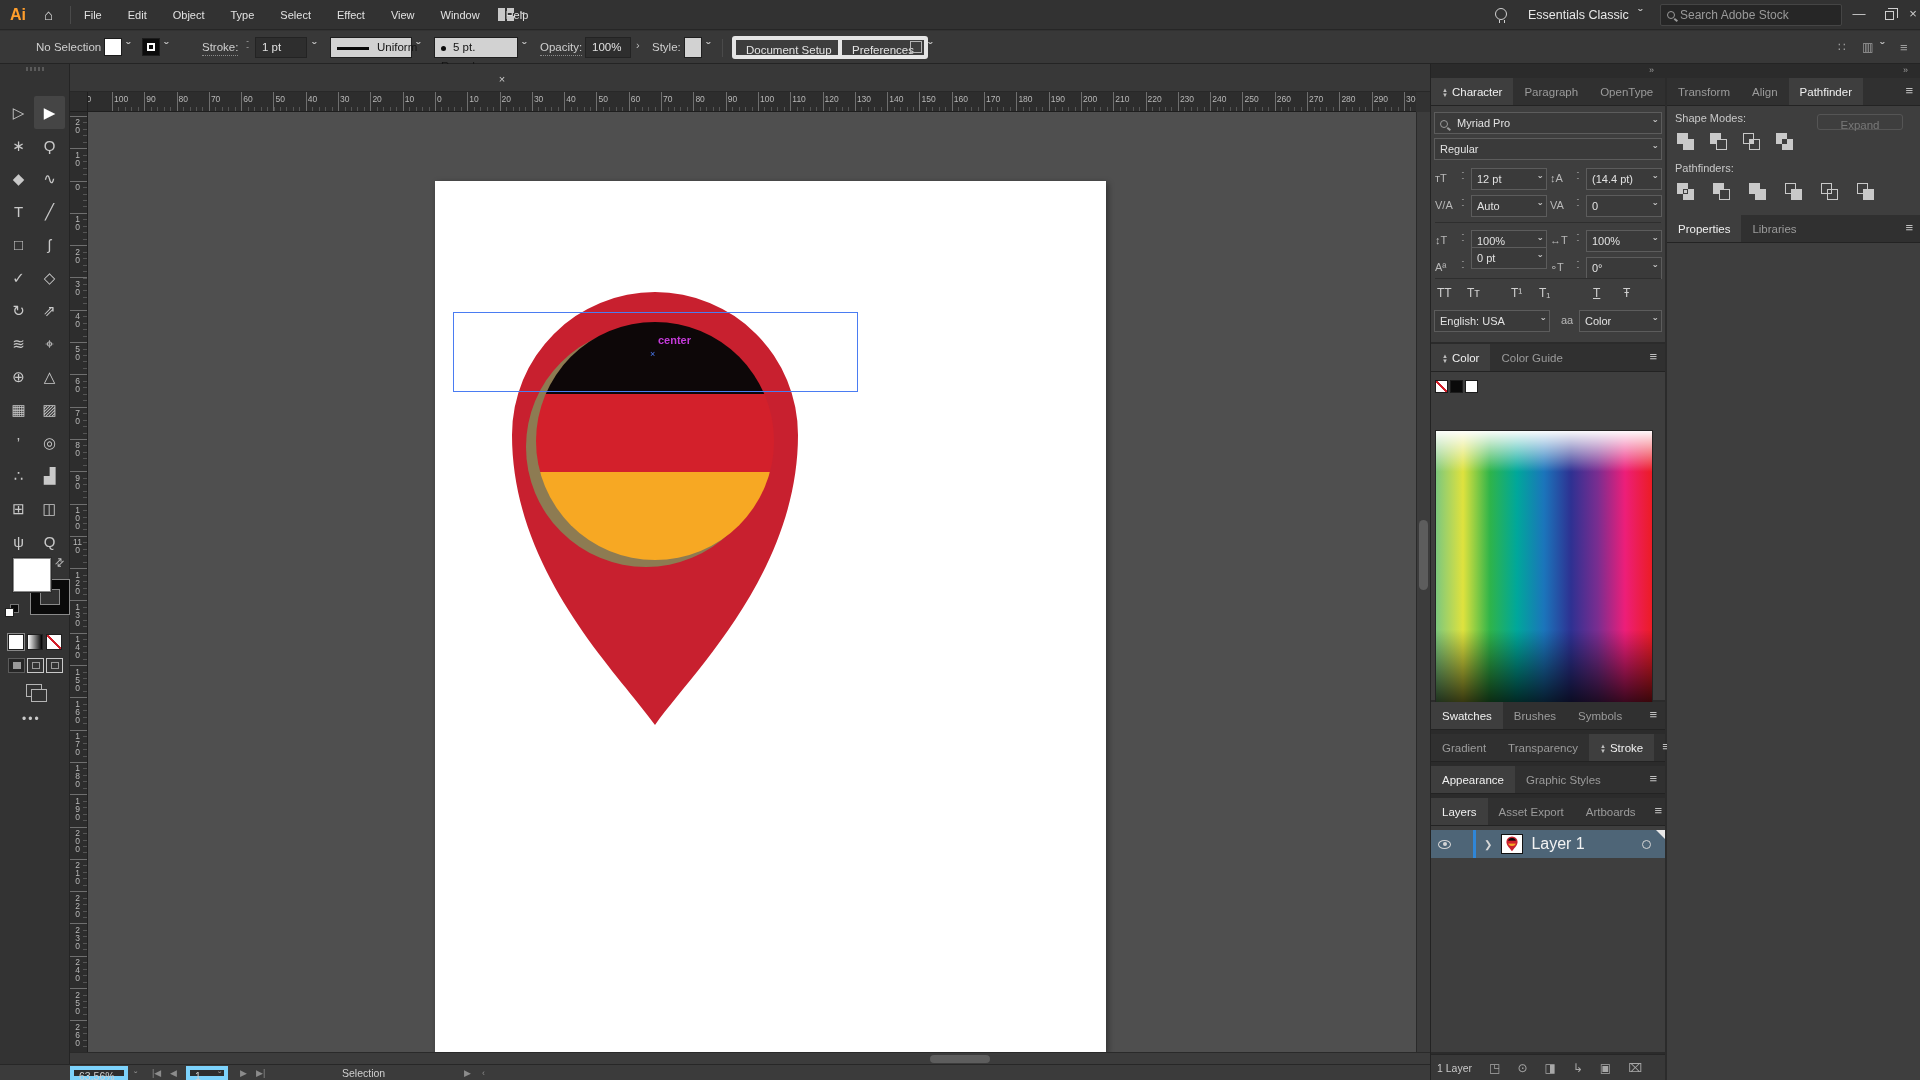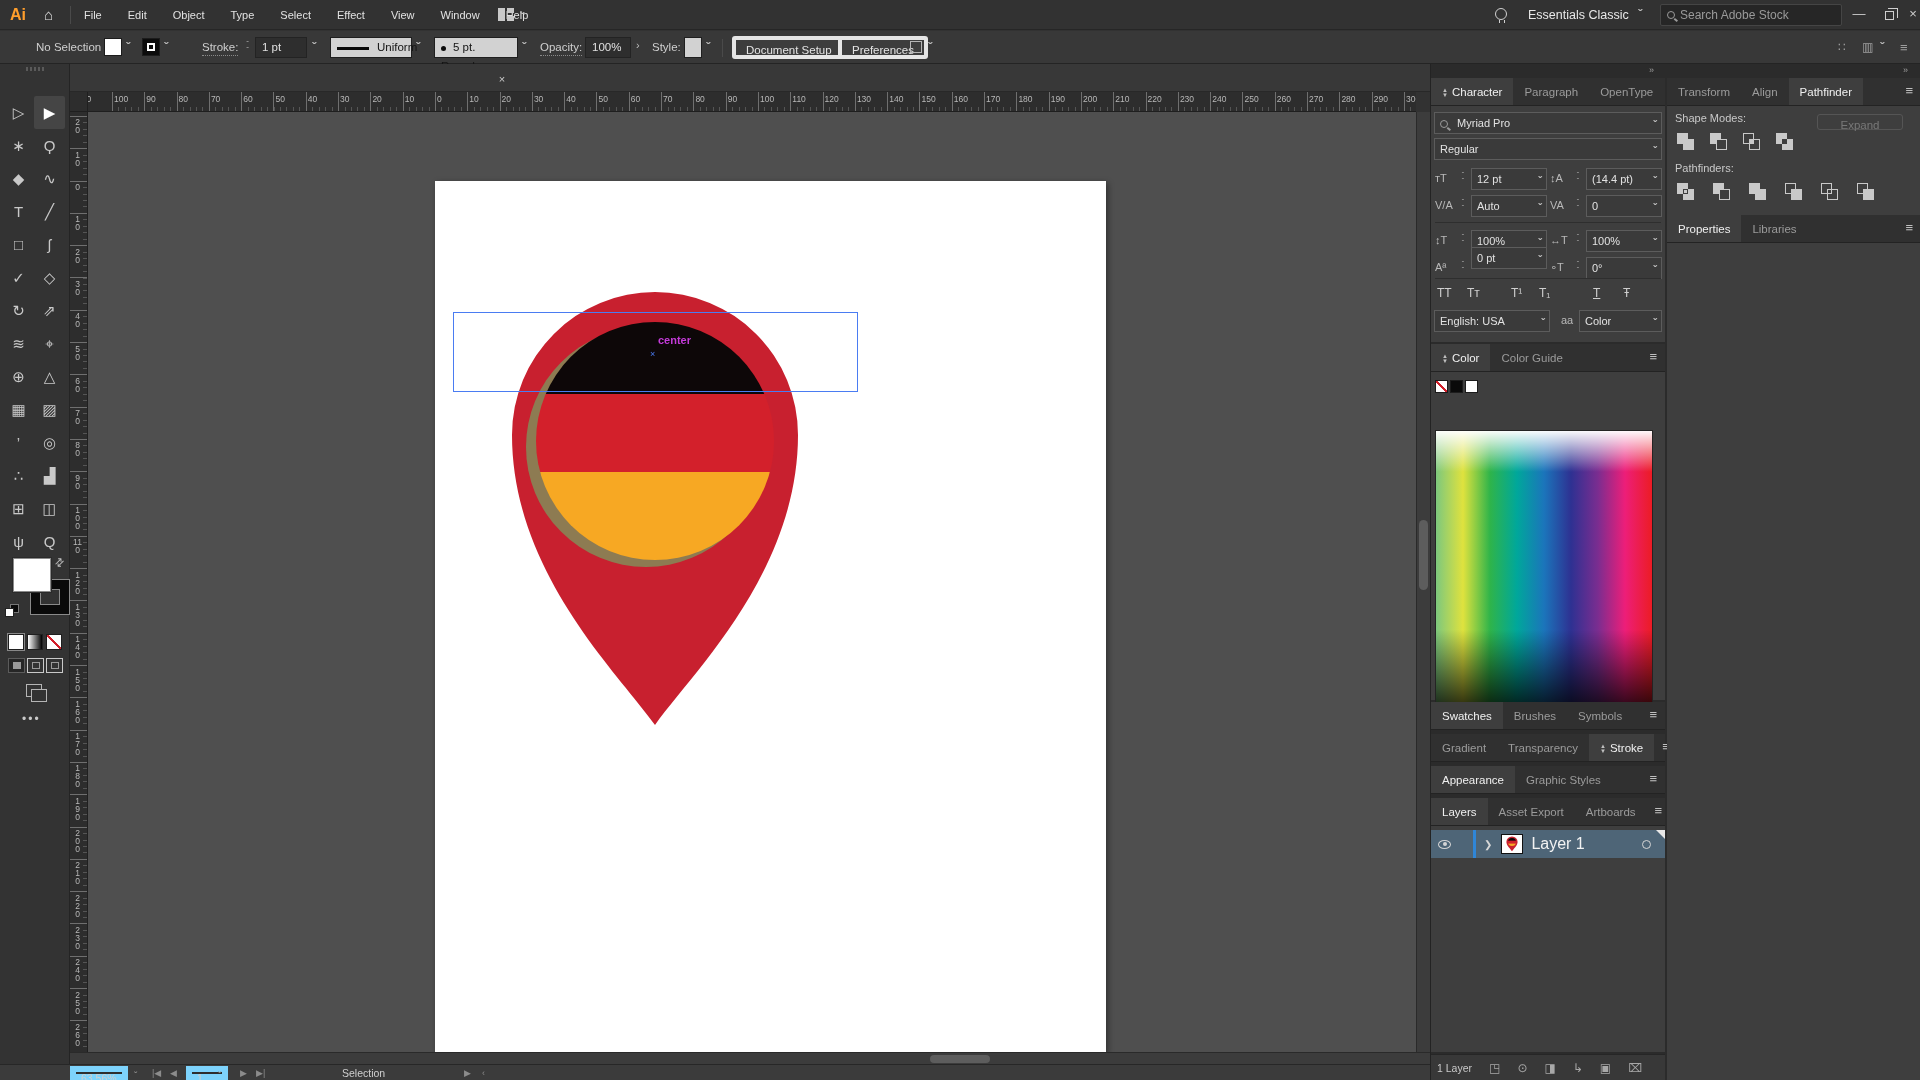--- a/index.html
+++ b/index.html
@@ -94,21 +94,21 @@
   #selection-rect{left:365px;top:200px;width:405px;height:80px;border:1px solid var(--sel-blue,#4a7cf2);z-index:5}
   #annotation{left:570px;top:222px;color:var(--annot,#c43bd9);font-size:11px;font-weight:bold;z-index:6}
   #anchor-x{left:562px;top:237px;color:var(--sel-blue,#4a7cf2);font-size:9px;z-index:6}
   #vscroll{left:1416px;top:112px;width:14px;height:940px;background:#3c3c3c;border-left:1px solid #2a2a2a}
   #vthumb{left:2px;top:408px;width:9px;height:70px;background:#5d5d5d;border-radius:5px}
   #hscroll{left:70px;top:1052px;width:1360px;height:12px;background:#3c3c3c;border-top:1px solid #2a2a2a}
   #hthumb{left:860px;top:2px;width:60px;height:8px;background:#5d5d5d;border-radius:4px}
 
   
   #statusbar{left:0;top:1064px;width:1430px;height:16px;background:#3b3b3b;border-top:1px solid #272727;font-size:10.5px;color:#cfcfcf}
-  .sb-field{position:absolute;top:1px;height:14px;background:#2e2e2e;border:6px solid #7dd3fc;line-height:12px;padding:0 5px;font-size:10.5px}
+  .sb-field{position:absolute;top:1px;height:14px;background:#2e2e2e;border:4px solid #7dd3fc;line-height:12px;padding:0 5px;font-size:10.5px}
   .sb-arrow{position:absolute;top:1px;color:#8c8c8c;font-size:9px;line-height:14px}
 
   
   #dock{left:1430px;top:64px;width:490px;height:1016px;background:#2b2b2b;border-left:1px solid #232323}
   .panel-col{position:absolute;top:0;height:1016px}
   .dock-collapse{position:absolute;top:1px;font-size:9px;color:#9e9e9e;letter-spacing:-1px}
   .tabrow{position:absolute;background:#303030;border-bottom:1px solid #232323;width:100%;height:28px;display:flex;align-items:stretch}
   .ptab{padding:0 11px;line-height:28px;font-size:11.5px;color:#9b9b9b;white-space:nowrap}
   .ptab.active{background:#3e3e3e;color:#f0f0f0}
   .ptab .tstep{font-size:6px;line-height:5px;display:inline-block;vertical-align:middle;margin-right:4px;color:#c0c0c0}

